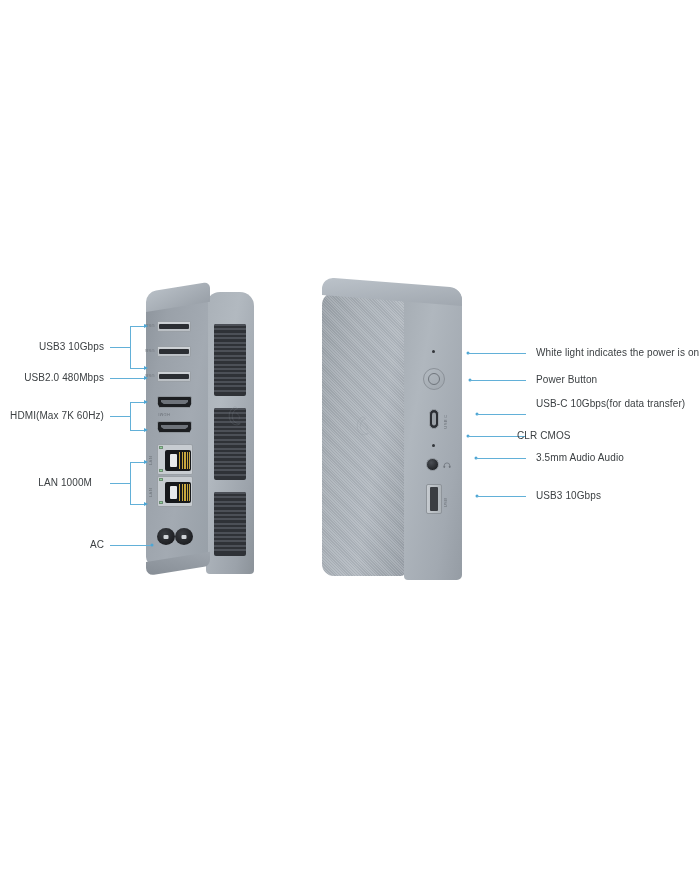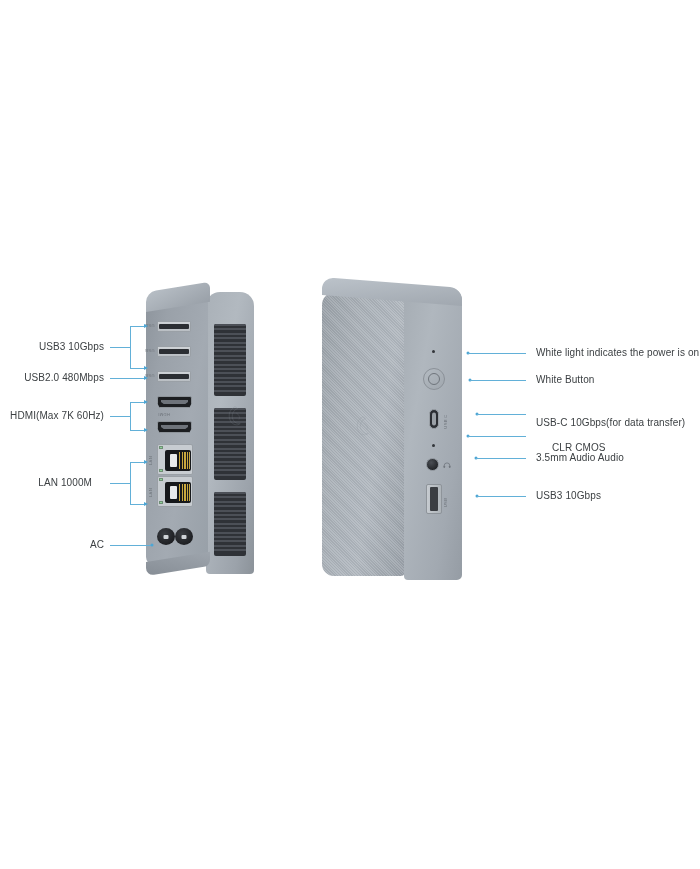--- a/index.html
+++ b/index.html
@@ -297,29 +297,29 @@
   <div class="lbl l" style="left:0;width:104px;top:545px;">AC</div>
   <div class="lead h" style="left:110px;top:545px;width:42px;"></div>
   <div class="dot" style="left:152px;top:545px;"></div>
 
   <div class="dot" style="left:468px;top:353px;"></div>
   <div class="lead h" style="left:468px;top:353px;width:58px;"></div>
   <div class="lbl r" style="left:536px;top:353px;">White light indicates the power is on</div>
 
   <div class="dot" style="left:470px;top:380px;"></div>
   <div class="lead h" style="left:470px;top:380px;width:56px;"></div>
-  <div class="lbl r" style="left:536px;top:380px;">White Button</div>
+  <div class="lbl r" style="left:536px;top:380px;">Power Button</div>
 
   <div class="dot" style="left:477px;top:414px;"></div>
   <div class="lead h" style="left:477px;top:414px;width:49px;"></div>
-  <div class="lbl r" style="left:536px;top:423px;">USB-C 10Gbps(for data transfer)</div>
+  <div class="lbl r" style="left:536px;top:404px;">USB-C 10Gbps(for data transfer)</div>
 
   <div class="dot" style="left:468px;top:436px;"></div>
   <div class="lead h" style="left:468px;top:436px;width:58px;"></div>
-  <div class="lbl r" style="left:552px;top:436px;margin-top:12px;">CLR CMOS</div>
+  <div class="lbl r" style="left:517px;top:436px;">CLR CMOS</div>
 
   <div class="dot" style="left:476px;top:458px;"></div>
   <div class="lead h" style="left:476px;top:458px;width:50px;"></div>
   <div class="lbl r" style="left:536px;top:458px;">3.5mm Audio Audio</div>
 
   <div class="dot" style="left:477px;top:496px;"></div>
   <div class="lead h" style="left:477px;top:496px;width:49px;"></div>
   <div class="lbl r" style="left:536px;top:496px;">USB3 10Gbps</div>
 
 </div>

